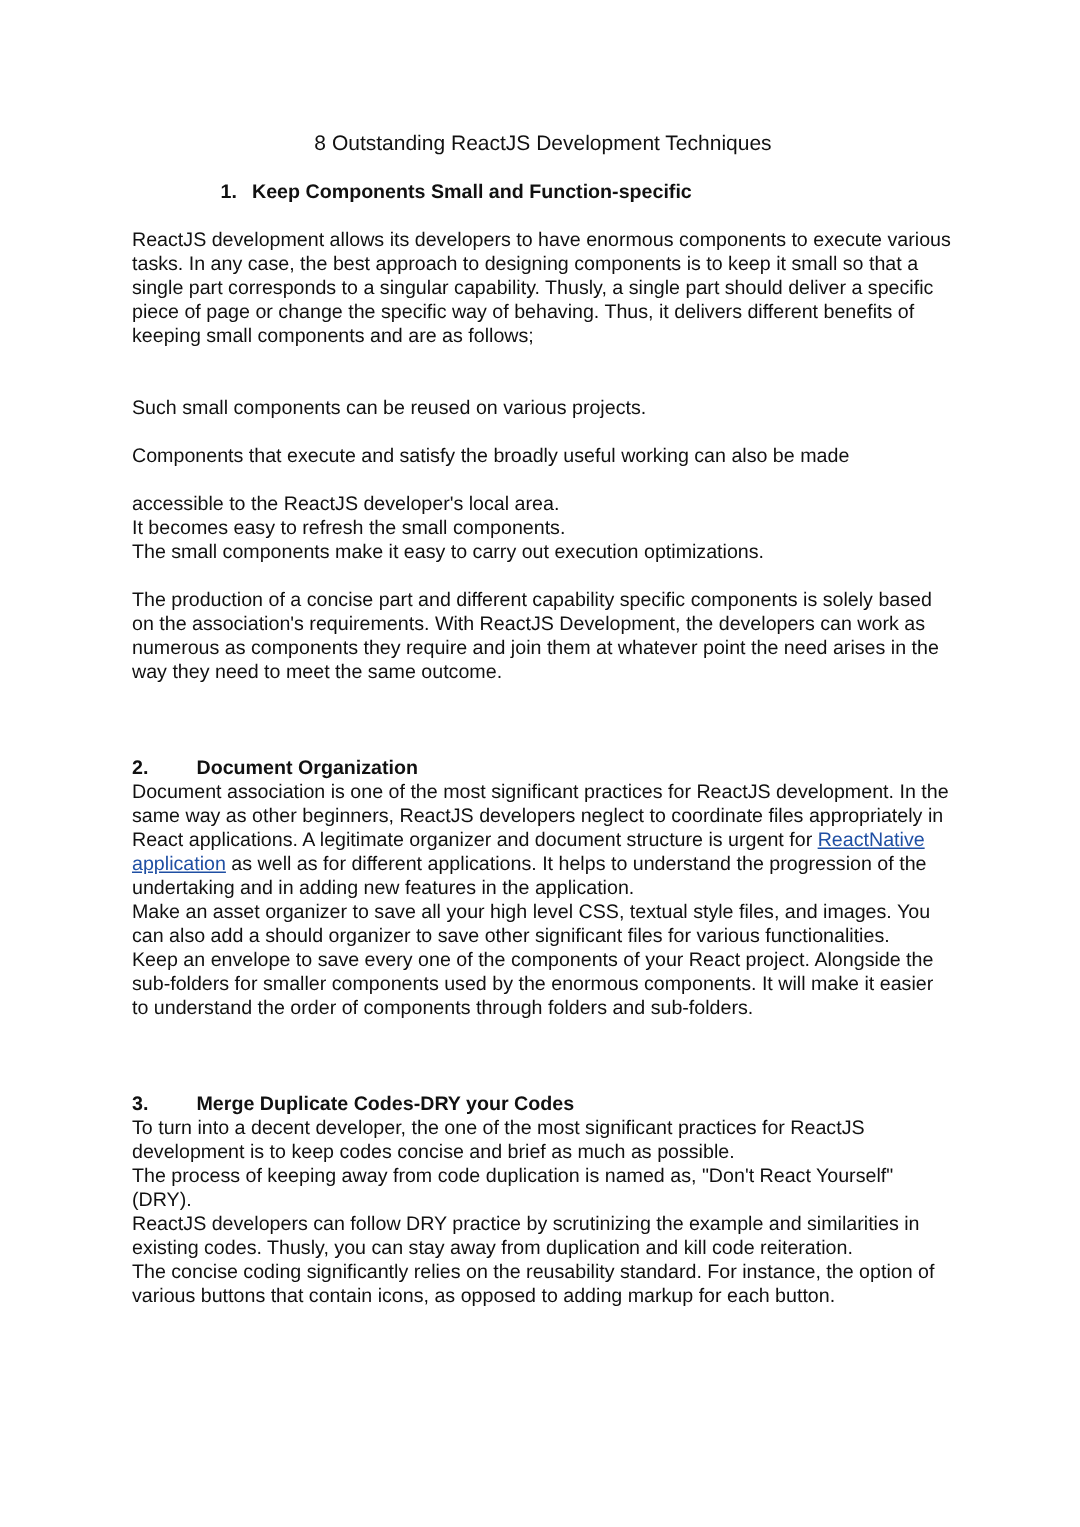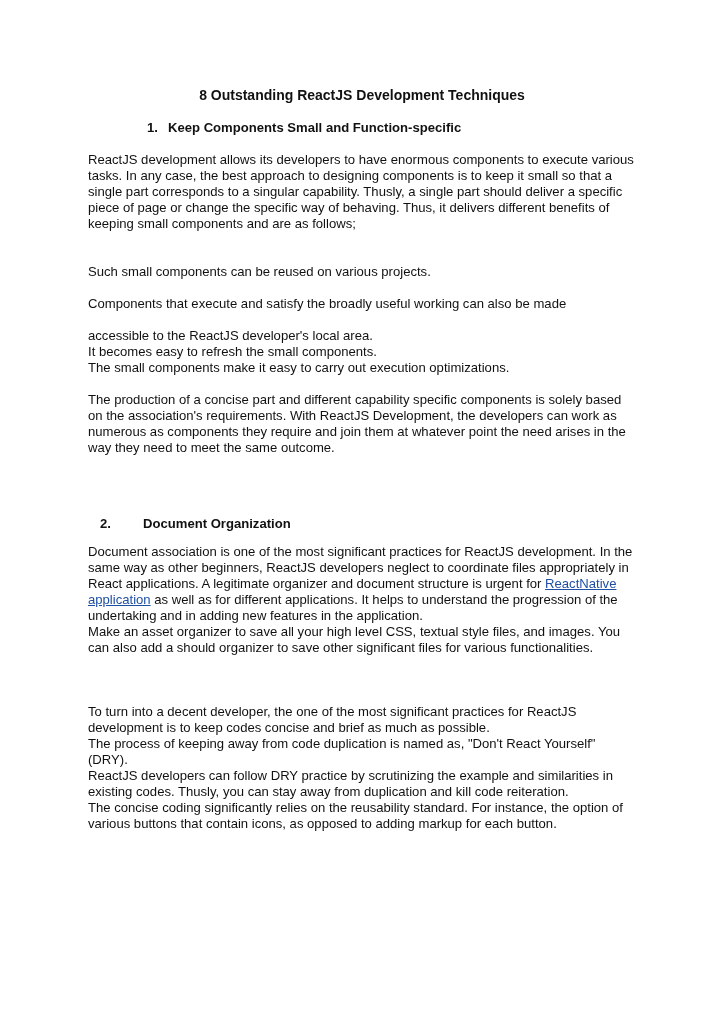--- a/index.html
+++ b/index.html
@@ -18,38 +18,38 @@
     .page {
       position: absolute;
       left: 88px;
       top: 86px;
       width: 548px;
       font-size: 13.1px;
       line-height: 16px;
     }
     .title {
       text-align: center;
-      font-weight: bold;
+      font-weight: normal;
       font-size: 14px;
       line-height: 18px;
       margin: 0 0 16px 0;
       padding-left: 0;
     }
     .h1 {
       font-weight: bold;
       margin: 16px;
       padding-left: 43px;
     }
     .h1 .num {
       display: inline-block;
       width: 21px;
     }
     .h2 {
       font-weight: bold;
-      margin: 12px;
+      margin: 0;
     }
     .h2 .num {
       display: inline-block;
       width: 43px;
     }
     p {
       margin: 0;
     }
     .gap {
       height: 16px;
@@ -87,20 +87,24 @@
   <div class="gap-big"></div>
 
   <div class="h2">
     <span class="num">2.</span><span>Document Organization</span>
   </div>
   <p>
     <span>Document association is one of the most significant practices for ReactJS development. In the same way as other beginners, ReactJS developers neglect to coordinate files appropriately in React applications. A legitimate organizer and document structure is urgent</span>
     <span>for </span><a class="link" href="#">ReactNative application</a><span> as well as for different applications. It helps to understand the progression of the undertaking and in adding new features in the application.</span>
   </p>
   <p>Make an asset organizer to save all your high level CSS, textual style files, and images. You can also add a should organizer to save other significant files for various functionalities.</p>
+  <p>Keep an envelope to save every one of the components of your React project. Alongside the sub-folders for smaller components used by the enormous components. It will make it easier to understand the order of components through folders and sub-folders.</p>
 
   <div class="gap-big"></div>
 
+  <div class="h2">
+    <span class="num">3.</span><span>Merge Duplicate Codes-DRY your Codes</span>
+  </div>
   <p>To turn into a decent developer, the one of the most significant practices for ReactJS development is to keep codes concise and brief as much as possible.</p>
   <p>The process of keeping away from code duplication is named as, "Don't React Yourself" (DRY).</p>
   <p>ReactJS developers can follow DRY practice by scrutinizing the example and similarities in existing codes. Thusly, you can stay away from duplication and kill code reiteration.</p>
   <p>The concise coding significantly relies on the reusability standard. For instance, the option of various buttons that contain icons, as opposed to adding markup for each button.</p>
 </div>
 
 </body></html>

